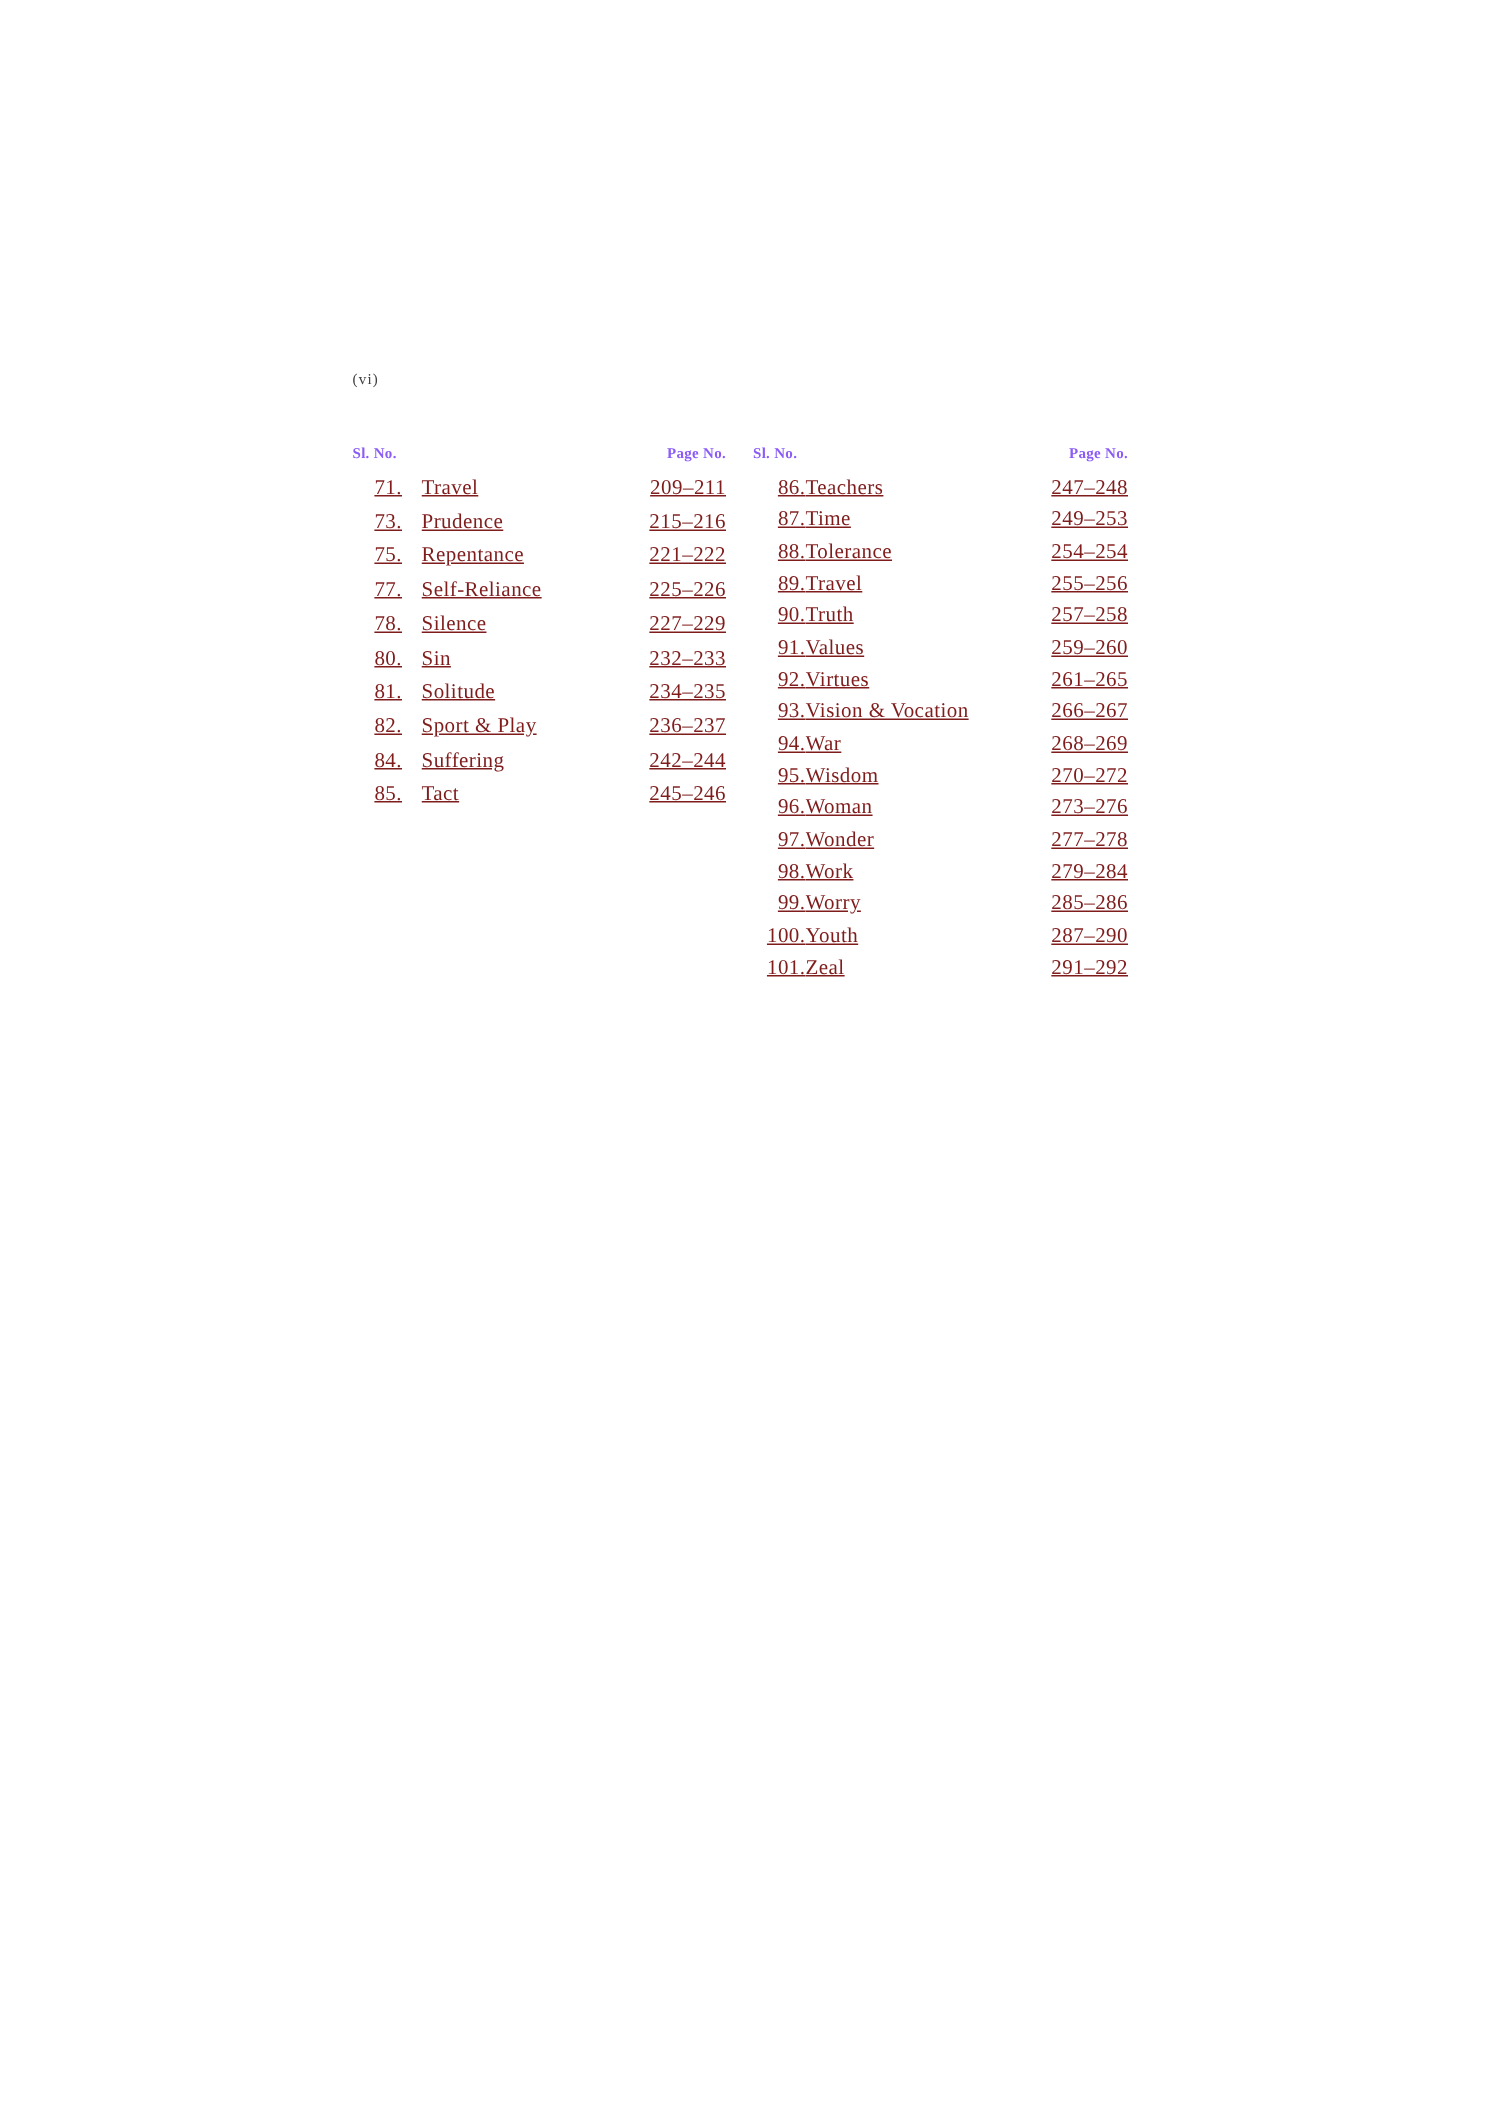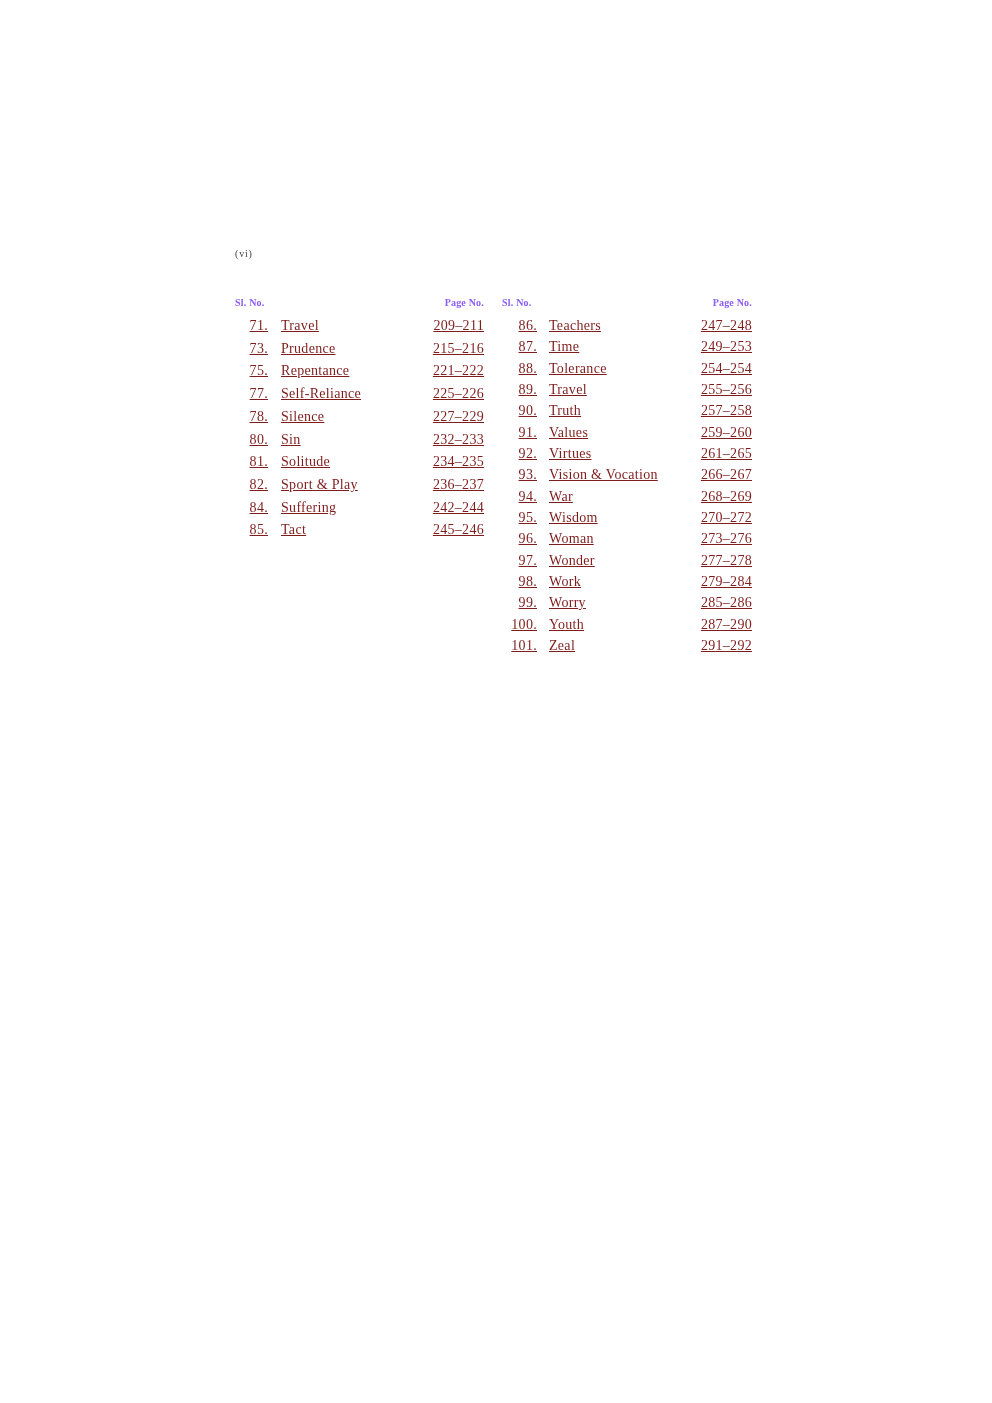--- a/index.html
+++ b/index.html
@@ -64,21 +64,21 @@
     width: 33px;
     text-align: right;
   }
   .col-right .row .no { width: 35px; }
   .row .title {
     flex: 1;
     margin-left: 13px;
     white-space: nowrap;
     overflow: hidden;
   }
-  .col-right .row .title { margin-left: 12px; }
+  .col-right .row .title { margin-left: 0; }
   .row .pages {
     flex: none;
     text-align: right;
     white-space: nowrap;
   }
 </style>
 </head>
 <body>
 
 <div class="page">

